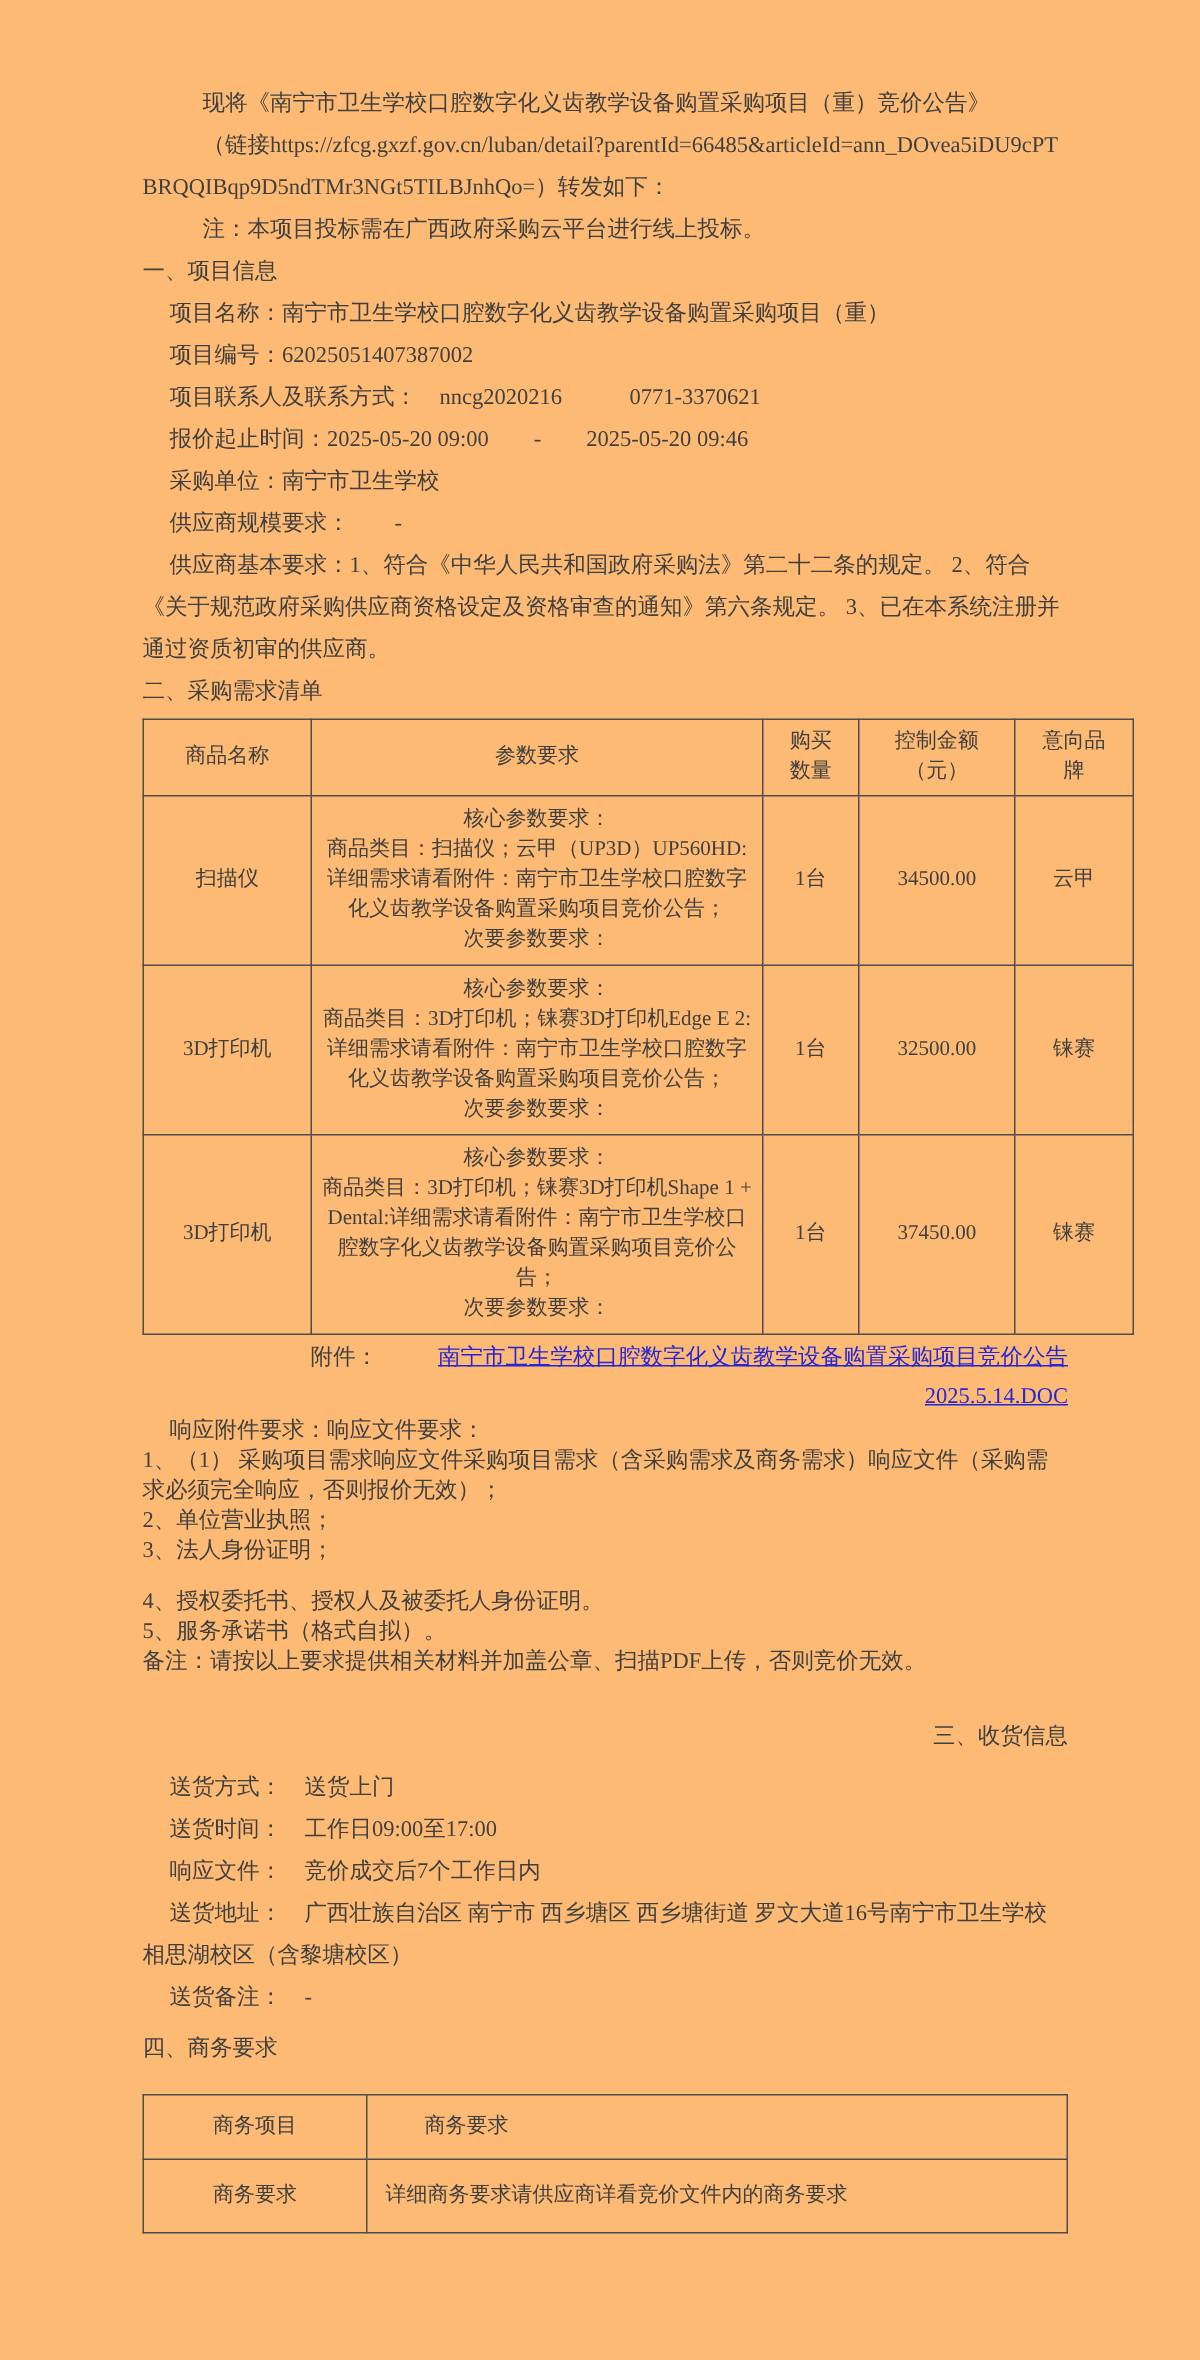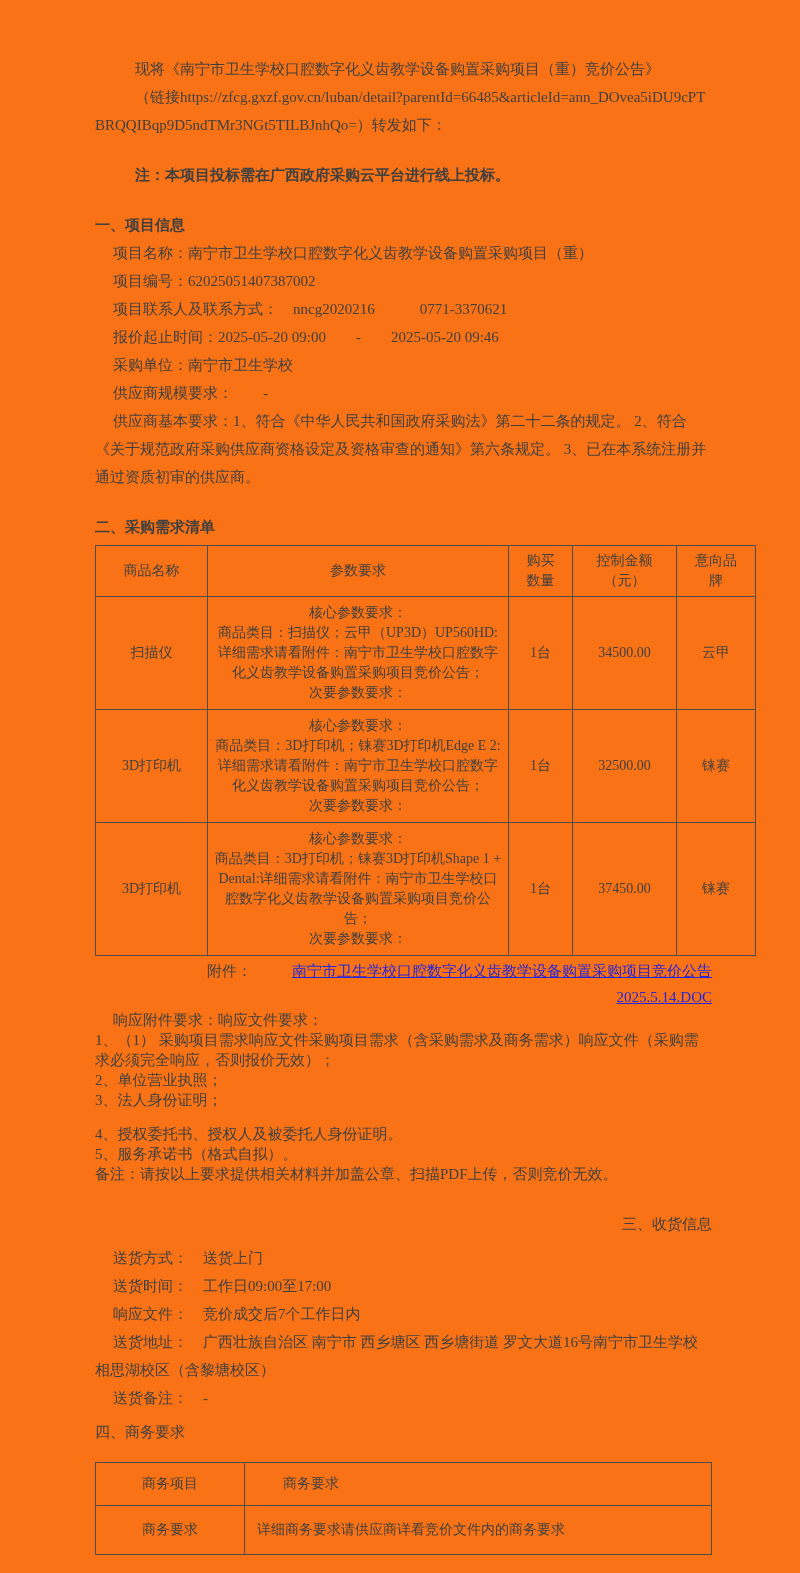--- a/index.html
+++ b/index.html
@@ -1,29 +1,29 @@
 <!DOCTYPE html>
 <html><head>
 <meta charset="utf-8">
 <style>
   html,body { margin:0; padding:0; background:#ffffff; }
   .doc {
     position:relative;
     width:800px; height:1573px;
-    background:#f97316;
+    background:#fdba74;
     color:#3f3f3f;
     font-family:"Liberation Serif","DejaVu Serif",serif;
     overflow:hidden;
   }
   .content { position:absolute; left:95px; top:55px; width:617px; }
   p { margin:0; font-size:15px; line-height:28px; }
   .tight { line-height:20px; }
   .indent2 { text-indent:40px; }
   .indent1 { text-indent:18px; }
-  .bold { font-weight:bold;margin-top:22px; }
+  .bold { font-weight:normal; }
   .breakall { word-break:break-all; }
   .pre { white-space:pre-line; }
   .mt6 { margin-top:6px; }
   .mt14 { margin-top:14px; }
   .mt18 { margin-top:18px; }
   .mt26 { margin-top:26px;text-align:right; }
 
   table { border-collapse:collapse; width:617px; table-layout:fixed; }
   td {
     border:1px solid #4d4d4d;

